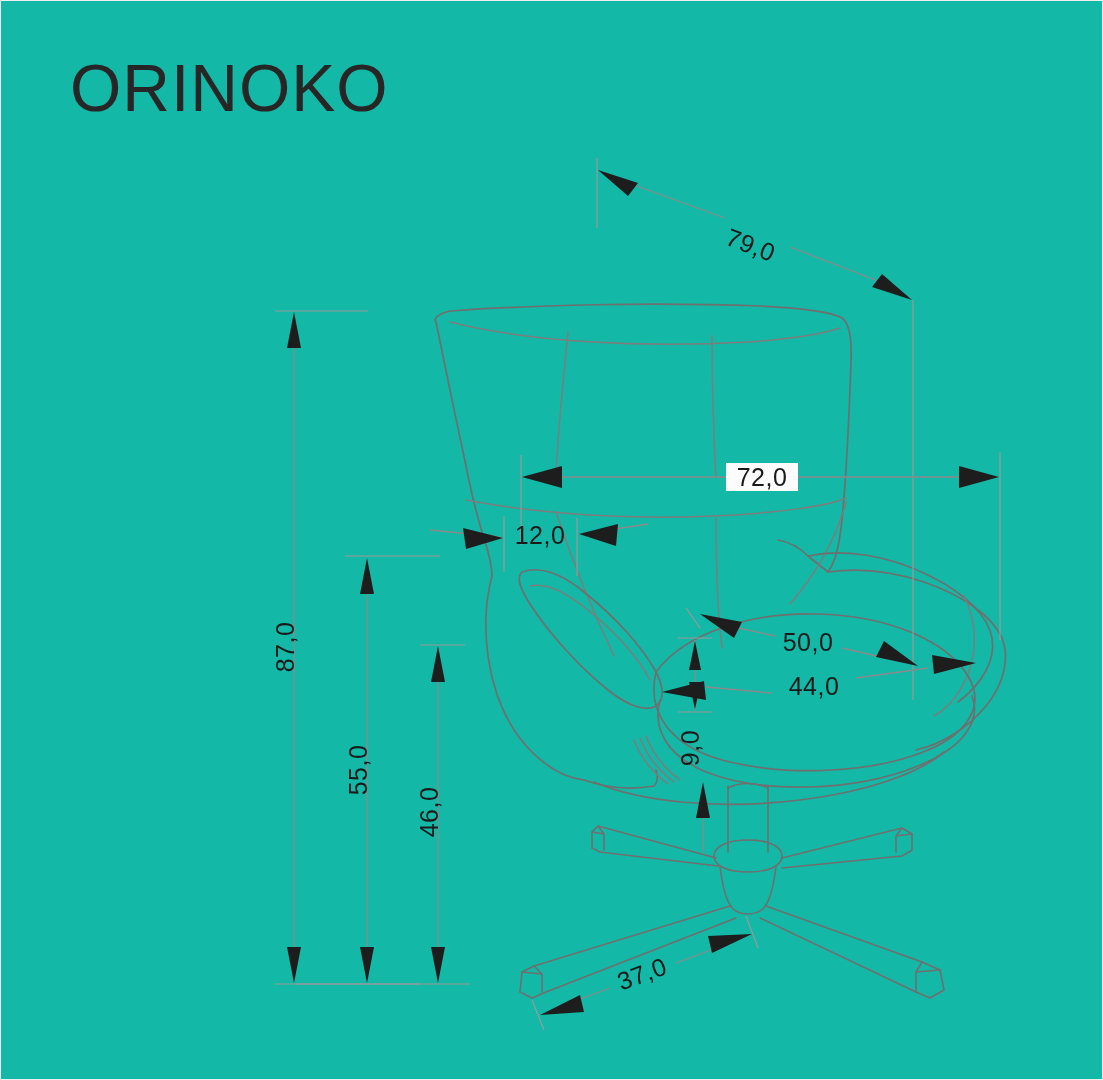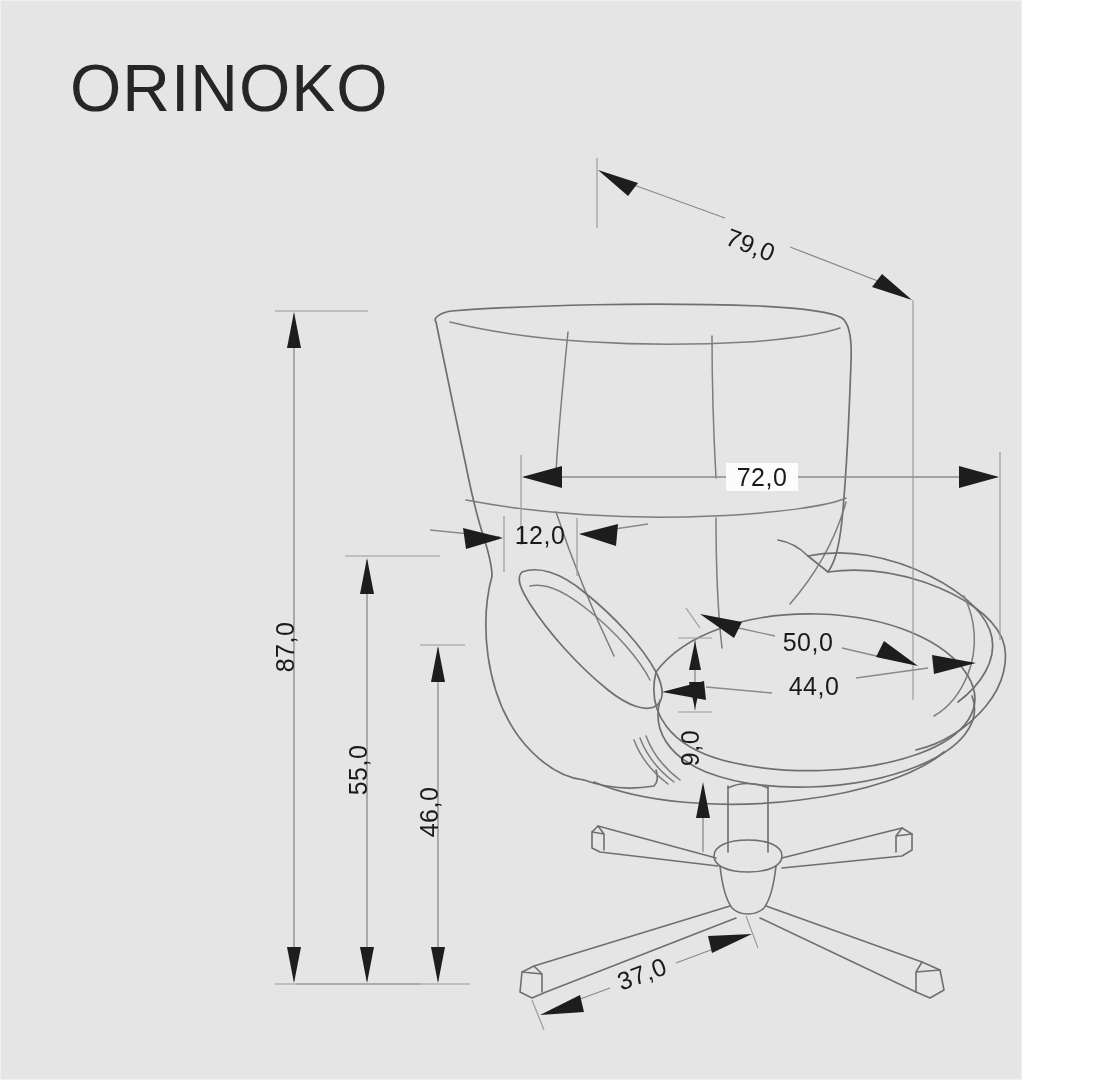--- a/index.html
+++ b/index.html
@@ -2,23 +2,23 @@
 <html><head>
 <meta charset="utf-8">
 <style>
   html, body {
     margin: 0;
     padding: 0;
     background: #ffffff;
   }
   #page {
     position: relative;
-    width: 1022px;
+    width: 1103px;
     height: 1080px;
-    background: #e5e5e5;
+    background: #14b8a6;
     overflow: hidden;
     font-family: "Liberation Sans", sans-serif;
     text-align: center;
   }
   #page::after {
     content: "";
     position: absolute;
     inset: 0;
     border: 1px solid #f0f0f0;
     pointer-events: none;

